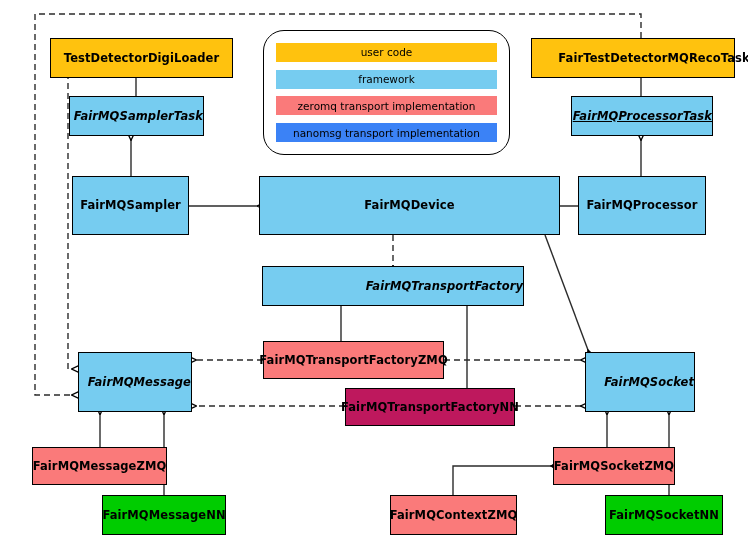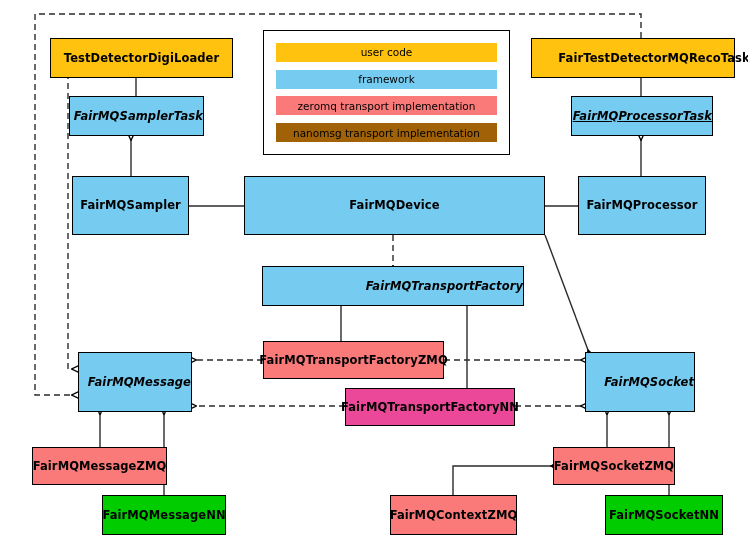--- a/index.html
+++ b/index.html
@@ -119,31 +119,31 @@
       <path d="M453,495 L453,466 L551,466" marker-end="url(#diamond)"></path>
 
       
       <path d="M641,38 L641,14 L35,14 L35,395 L72,395" stroke-dasharray="6,4" marker-end="url(#open-arrow)"></path>
       
       <path d="M50,61 L68,61 L68,369 L72,369" stroke-dasharray="6,4" marker-end="url(#open-arrow)"></path>
 
     </g>
   </svg>
 
-  <div class="legend-box" style="left:263px;top:30px;width:247px;height:125px;">
+  <div class="legend-box" style="left:263px;top:30px;width:247px;height:125px;border-radius:21px;">
     <div class="legend-row" style="background:#FFC20E;">
       <span>user code</span>
     </div>
     <div class="legend-row" style="background:#76CCF0;">
       <span>framework</span>
     </div>
     <div class="legend-row" style="background:#FA7A7A;">
       <span>zeromq transport implementation</span>
     </div>
-    <div class="legend-row" style="background:#a16207;text-align:center;">
+    <div class="legend-row" style="background:#3b82f6;text-align:center;">
       <span>nanomsg transport implementation</span>
     </div>
   </div>
 
   <div class="node" style="left:50px;top:38px;width:183px;height:40px;background:#FFC20E;">
     <span>TestDetectorDigiLoader</span>
   </div>
 
   <div class="node" style="left:531px;top:38px;width:204px;height:40px;background:#FFC20E;padding-left:42px;">
     <span>FairTestDetectorMQRecoTask</span>
@@ -154,37 +154,37 @@
   </div>
 
   <div class="node abstract" style="left:571px;top:96px;width:142px;height:40px;background:#76CCF0;text-decoration:underline;">
     <span>FairMQProcessorTask</span>
   </div>
 
   <div class="node" style="left:72px;top:176px;width:117px;height:59px;background:#76CCF0;">
     <span>FairMQSampler</span>
   </div>
 
-  <div class="node" style="left:244px;top:176px;width:301px;height:59px;background:#76CCF0;">
+  <div class="node" style="left:259px;top:176px;width:301px;height:59px;background:#76CCF0;">
     <span>FairMQDevice</span>
   </div>
 
   <div class="node" style="left:578px;top:176px;width:128px;height:59px;background:#76CCF0;">
     <span>FairMQProcessor</span>
   </div>
 
   <div class="node abstract" style="left:262px;top:266px;width:262px;height:40px;background:#76CCF0;">
     <span>FairMQTransportFactory</span>
   </div>
 
   <div class="node" style="left:263px;top:341px;width:181px;height:38px;background:#FA7A7A;">
     <span>FairMQTransportFactoryZMQ</span>
   </div>
 
-  <div class="node" style="left:345px;top:388px;width:170px;height:38px;background:#ec4899;">
+  <div class="node" style="left:345px;top:388px;width:170px;height:38px;background:#be185d;">
     <span>FairMQTransportFactoryNN</span>
   </div>
 
   <div class="node abstract" style="left:78px;top:352px;width:114px;height:60px;background:#76CCF0;">
     <span>FairMQMessage</span>
   </div>
 
   <div class="node abstract" style="left:585px;top:352px;width:110px;height:60px;background:#76CCF0;">
     <span>FairMQSocket</span>
   </div>

